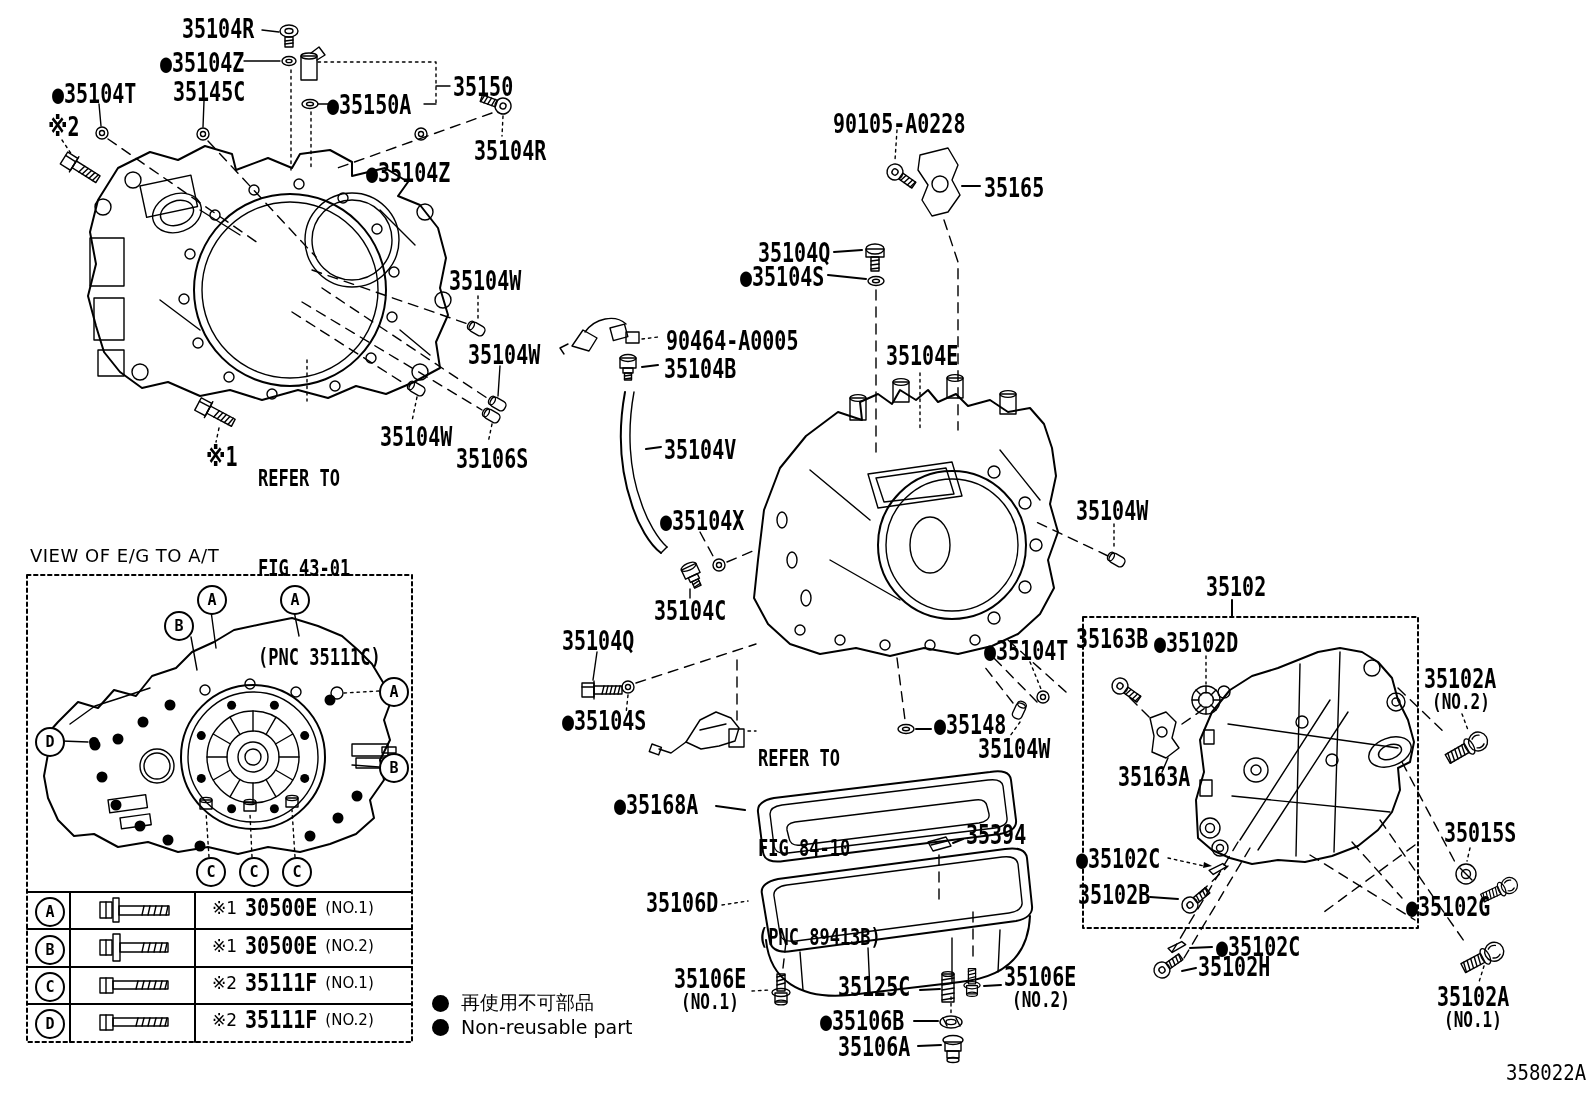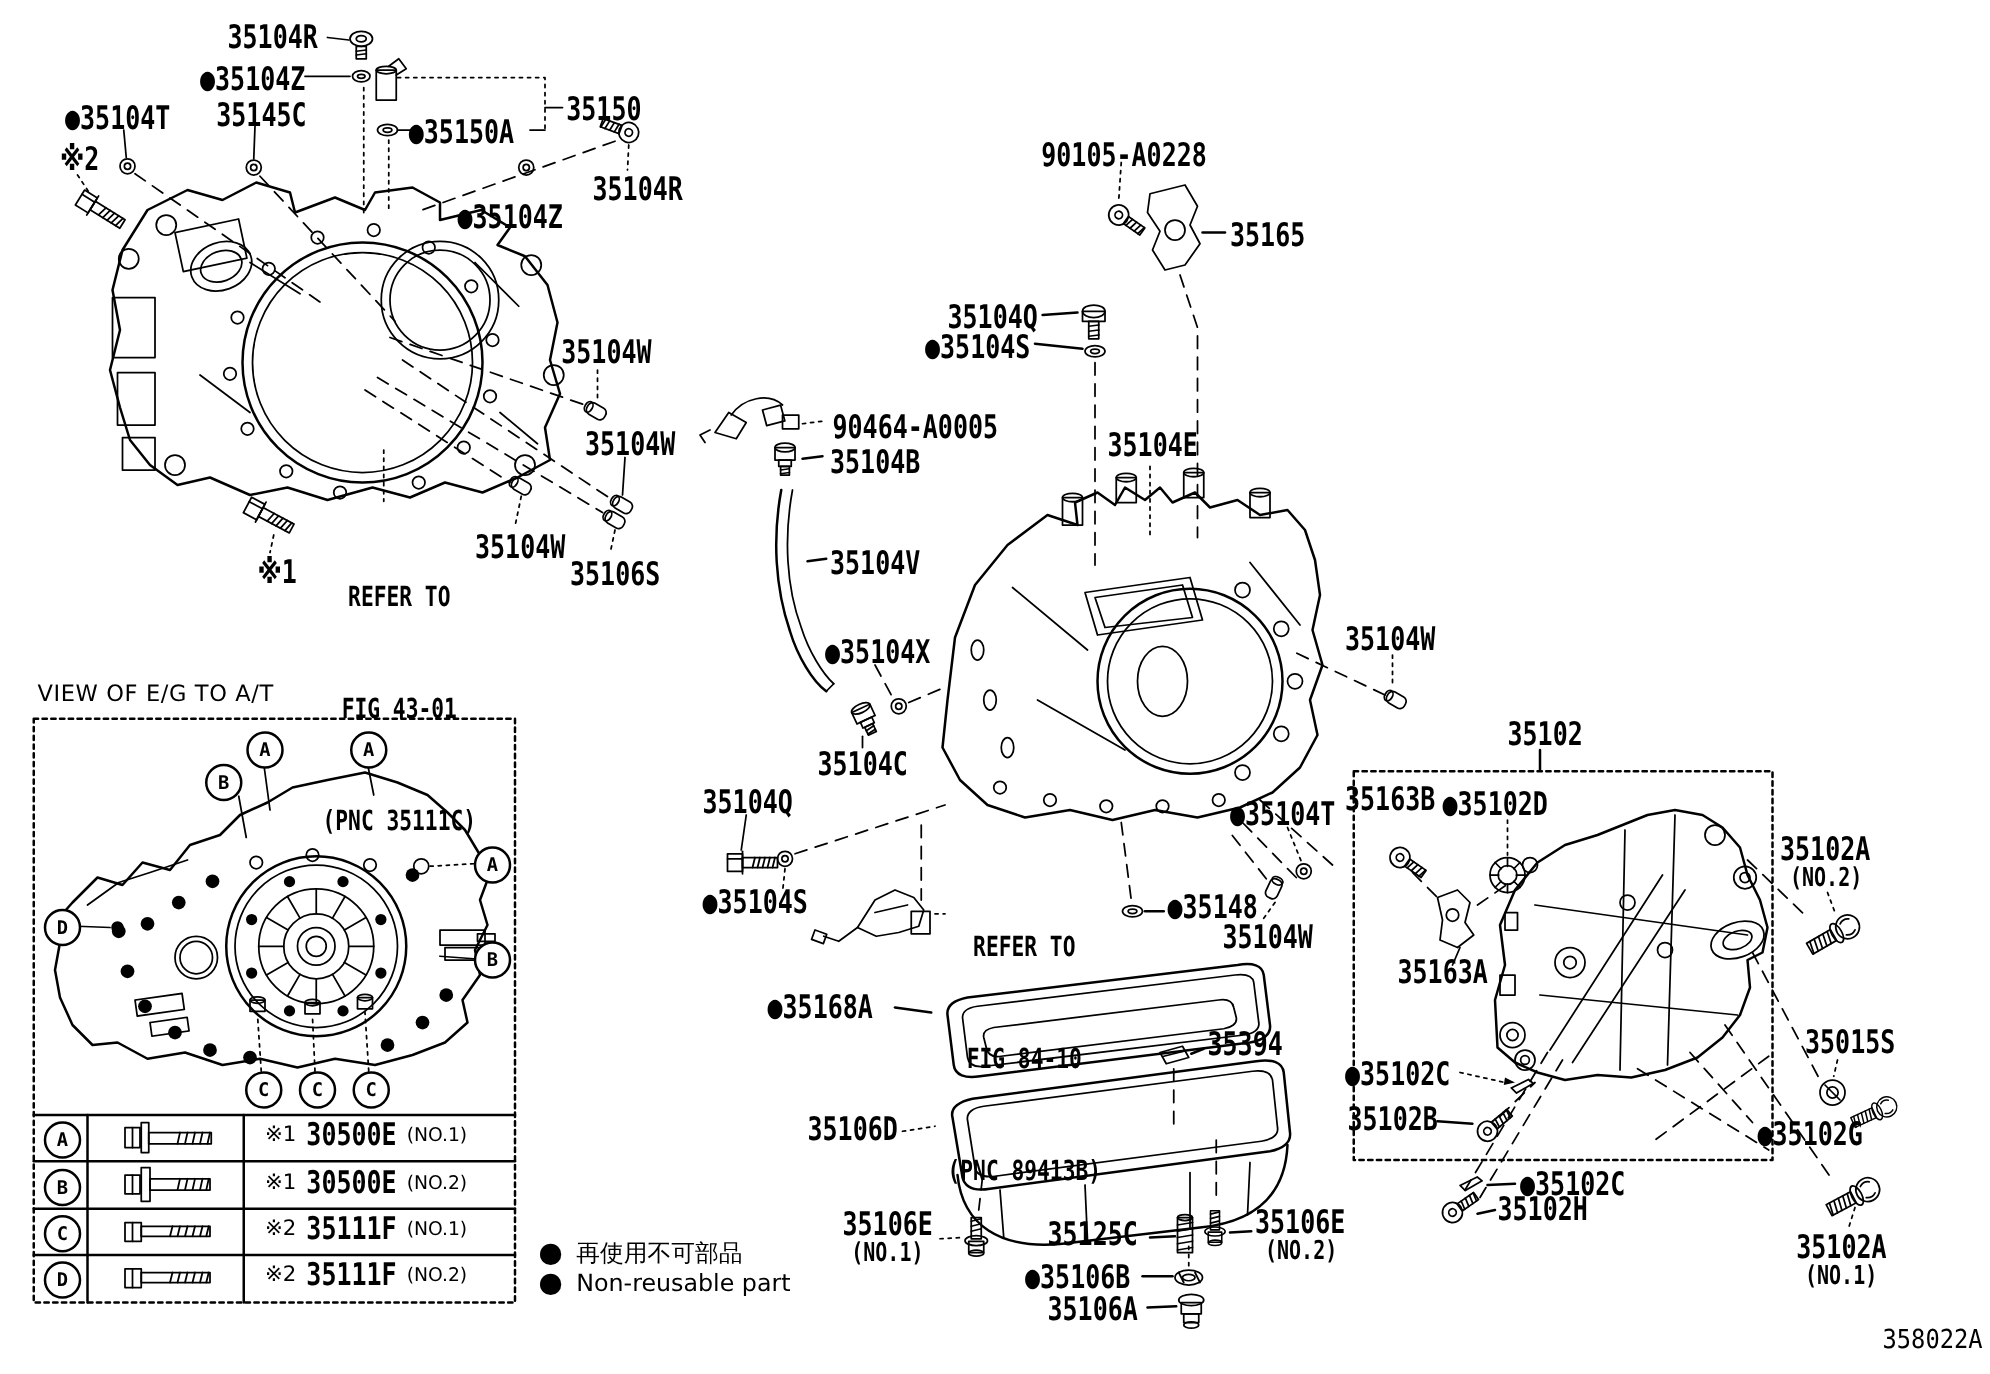--- a/index.html
+++ b/index.html
@@ -1,17 +1,17 @@
 <!DOCTYPE html>
 <html><head>
 <meta charset="utf-8">
 <style>
   html,body{margin:0;padding:0;background:#fff;}
   #stage{position:relative;width:1592px;height:1099px;background:#fff;overflow:hidden;
-         font-family:"DejaVu Sans Mono","DejaVu Sans",monospace;color:#000;text-align:center;}
+         font-family:"DejaVu Sans Mono","DejaVu Sans",monospace;color:#000;}
   #art{position:absolute;left:0;top:0;z-index:1;}
   
   .pn{position:absolute;z-index:3;font-weight:700;font-size:20px;line-height:20px;
       white-space:pre;transform:scaleY(1.3);transform-origin:0 0;letter-spacing:0;}
   .sm{font-size:16px;line-height:16px;}
   .nt{font-size:17px;line-height:23px;}
   .sans{font-family:"DejaVu Sans","Liberation Sans",sans-serif;font-weight:400;transform:none;letter-spacing:.5px;}
   .dn{position:absolute;z-index:3;font-weight:400;font-size:19px;line-height:19px;transform:scaleY(1.1);transform-origin:0 0;}
   
   .mk{position:absolute;z-index:3;width:26px;height:26px;border:2.5px solid #000;border-radius:50%;

